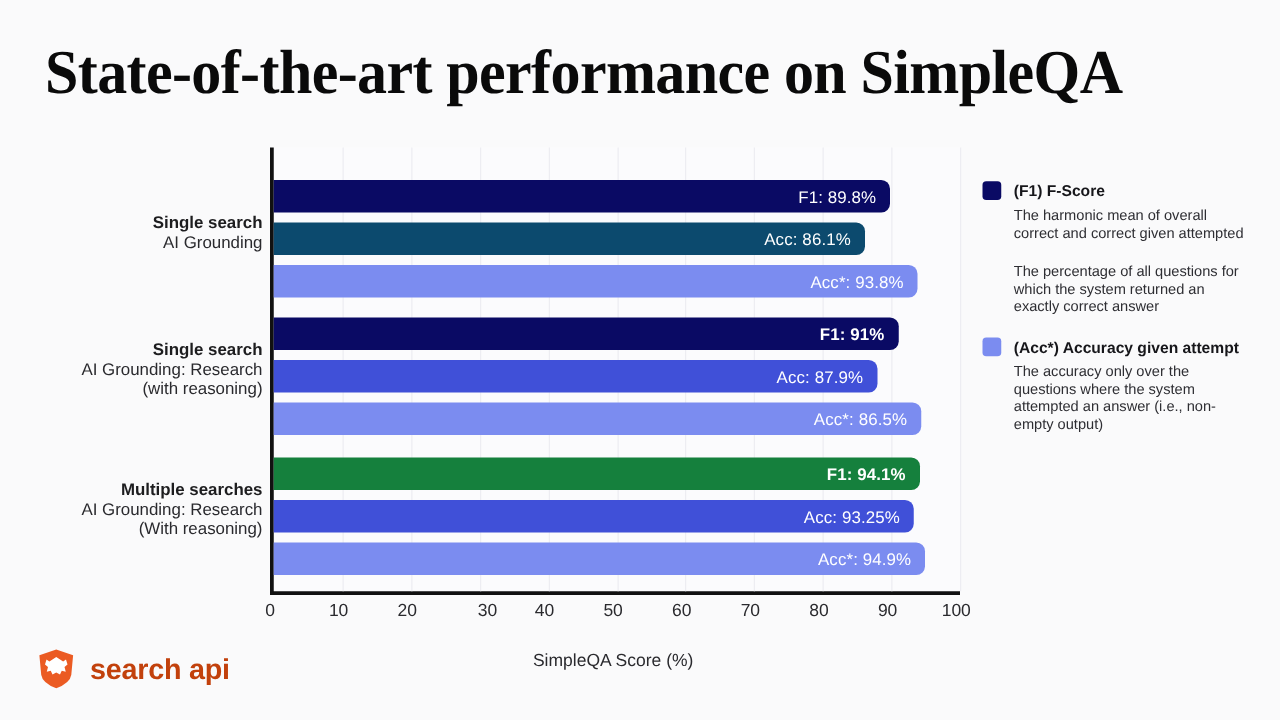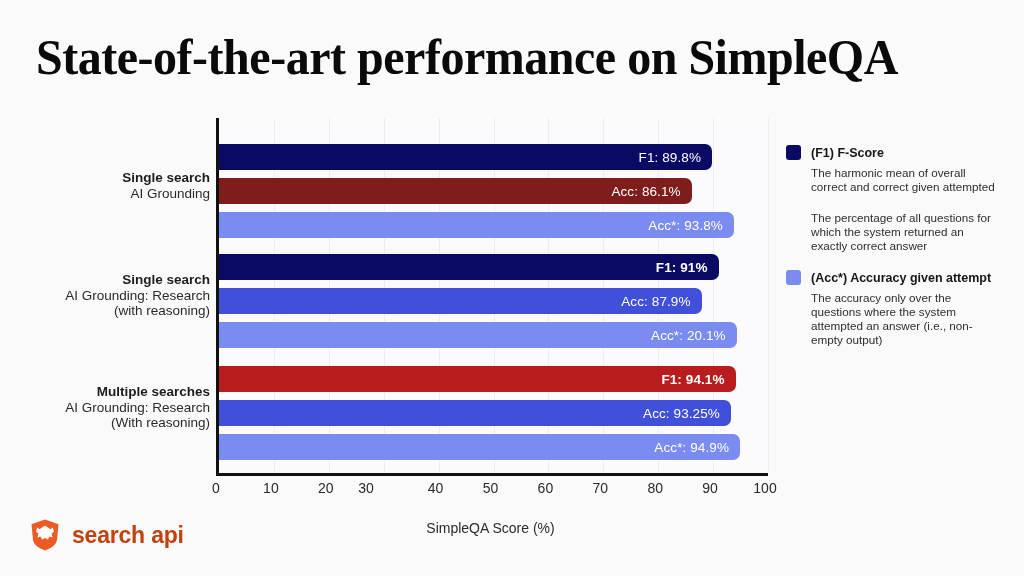--- a/index.html
+++ b/index.html
@@ -241,21 +241,21 @@
           <div class="gridline" style="left: 549px;"></div>
         </div>
       <div id="bars-holder">
           <div class="group" style="top: 26px;">
             <div class="bar-row">
               <div class="bar" style="width: 493.002px; background: rgb(10, 10, 100);">
                 <span class="bar-label">F1: 89.8%</span>
               </div>
             </div>
             <div class="bar-row">
-              <div class="bar" style="width: 472.689px; background: #7f1d1d; padding-left: 18px;">
+              <div class="bar" style="width: 472.689px; background: #0c4a6e; padding-left: 18px;">
                 <span class="bar-label">Acc: 86.1%</span>
               </div>
             </div>
             <div class="bar-row">
               <div class="bar" style="width: 514.962px; background: rgb(123, 140, 240);">
                 <span class="bar-label">Acc*: 93.8%</span>
               </div>
             </div>
           </div>
           <div class="group" style="top: 136px;">
@@ -264,27 +264,27 @@
                 <span class="bar-label bold">F1: 91%</span>
               </div>
             </div>
             <div class="bar-row">
               <div class="bar" style="width: 482.571px; background: rgb(64, 80, 216);">
                 <span class="bar-label">Acc: 87.9%</span>
               </div>
             </div>
             <div class="bar-row">
               <div class="bar" style="width: 517.707px; background: rgb(123, 140, 240);">
-                <span class="bar-label">Acc*: 20.1%</span>
+                <span class="bar-label">Acc*: 86.5%</span>
               </div>
             </div>
           </div>
           <div class="group" style="top: 248px;">
             <div class="bar-row">
-              <div class="bar" style="width: 516.609px; background: #b91c1c;">
+              <div class="bar" style="width: 516.609px; background: #15803d;">
                 <span class="bar-label bold">F1: 94.1%</span>
               </div>
             </div>
             <div class="bar-row">
               <div class="bar" style="width: 511.942px; background: rgb(64, 80, 216);">
                 <span class="bar-label">Acc: 93.25%</span>
               </div>
             </div>
             <div class="bar-row">
               <div class="bar" style="width: 521.001px; background: rgb(123, 140, 240);">
@@ -292,21 +292,21 @@
               </div>
             </div>
           </div>
         </div>
     </div>
 
     <div class="xticks" id="xticks">
         <div class="xtick" style="left: 0px;">0</div>
         <div class="xtick" style="left: 54.9px;">10</div>
         <div class="xtick" style="left: 109.8px;">20</div>
-        <div class="xtick" style="left: 150px;">30</div>
+        <div class="xtick" style="left: 174px;">30</div>
         <div class="xtick" style="left: 219.6px;">40</div>
         <div class="xtick" style="left: 274.5px;">50</div>
         <div class="xtick" style="left: 329.4px;">60</div>
         <div class="xtick" style="left: 384.3px;">70</div>
         <div class="xtick" style="left: 439.2px;">80</div>
         <div class="xtick" style="left: 494.1px;">90</div>
         <div class="xtick" style="left: 549px;">100</div>
       </div>
     <div class="xaxis-title">SimpleQA Score (%)</div>
   </div>

